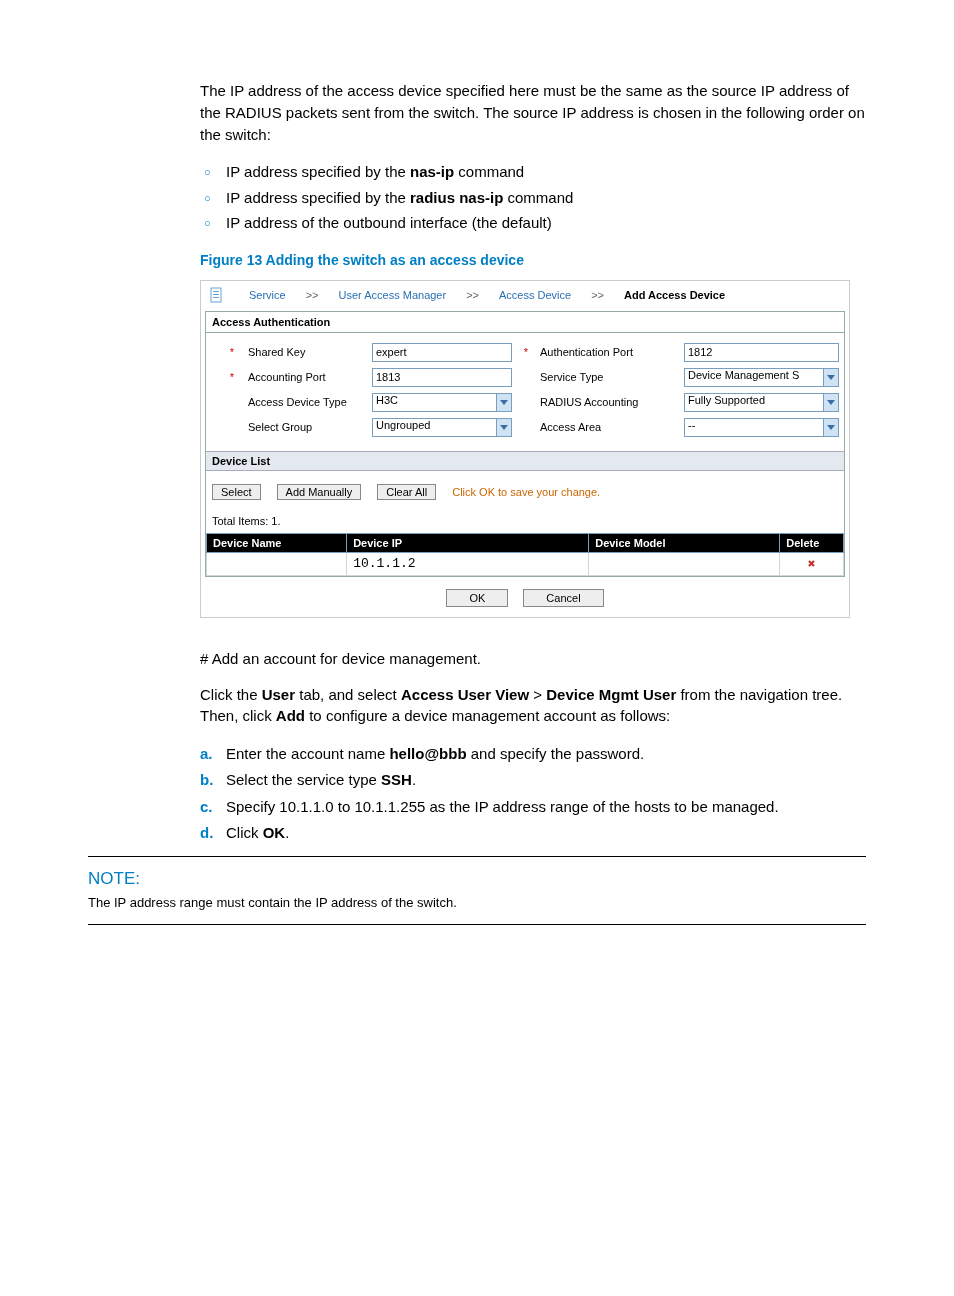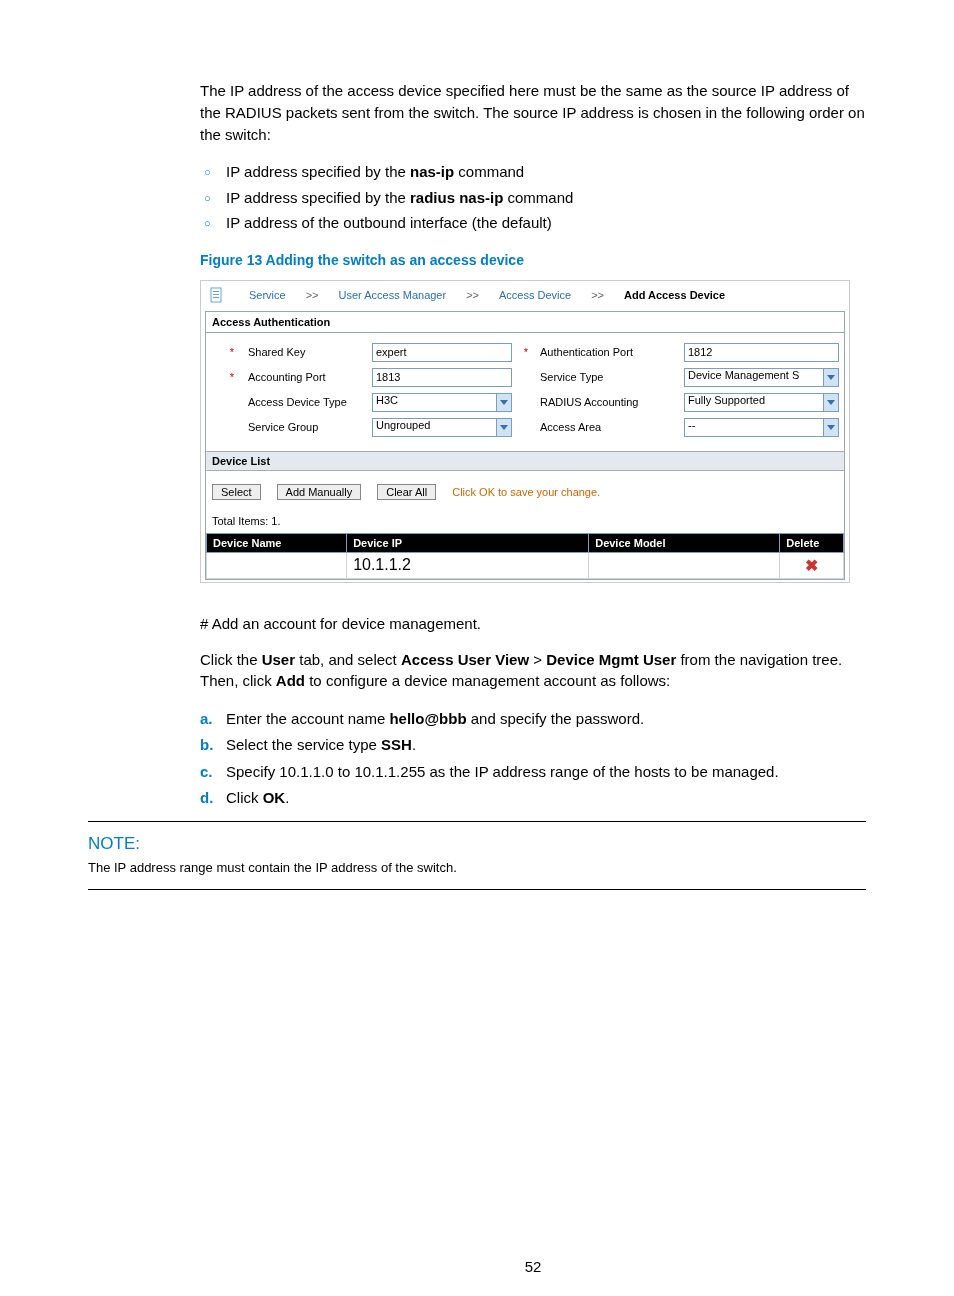--- a/index.html
+++ b/index.html
@@ -115,21 +115,21 @@
     border: 1px solid #888; background: #eee; padding: 1px 8px; font-size: 11px;
   }
   .hint-orange { color: #cc6600; font-size:11px; }
   .total { padding: 2px 6px 6px 6px; font-size:11px; }
   .tbl { width: 100%; border-collapse: collapse; }
   .tbl th {
     background: #000000; color: #fff; font-weight: bold; text-align: left;
     border: 1px solid #7a9ebd; padding: 3px 6px; font-size: 11px;
   }
   .tbl td {
-    border: 1px solid #cfd6dc; padding: 3px 6px; font-size: 16px;
+    border: 1px solid #cfd6dc; padding: 3px 6px; font-size: 13px; font-family: Liberation Mono, monospace;
   }
   .x-ico { color: #cc3333; font-weight: bold; }
   .okcancel { text-align:center; padding: 10px 0; }
   .okcancel .btn-s { padding: 2px 22px; margin: 0 6px; }
   .ol-letter { list-style: none; padding:0; margin: 0 0 10px 0; }
   .ol-letter li { position:relative; padding-left: 26px; font-size:15px; line-height:1.75; }
   .ol-letter li .mk { position:absolute; left:0; color:#007fc5; font-weight:bold; }
   .ol-letter li .bold { font-weight:bold; }
   hr.sep { border:none; border-top:1px solid #000; margin: 8px 0; }
   .note-wrap { margin-left: -112px;  }
@@ -203,21 +203,21 @@
         <span></span>
         <span>RADIUS Accounting</span>
         <div class="f-select">
           <div class="sv">Fully Supported</div>
           <div class="sa">
               <div class="chev"></div>
             </div>
         </div>
 
         <span></span>
-        <span>Service Group</span>
+        <span>Select Group</span>
         <div class="f-select">
           <div class="sv">Ungrouped</div>
           <div class="sa">
               <div class="chev"></div>
             </div>
         </div>
         <span></span>
         <span>Access Area</span>
         <div class="f-select">
           <div class="sv">--</div>
@@ -255,20 +255,24 @@
           <tr>
             <td></td>
             <td>10.1.1.2</td>
             <td></td>
             <td style="text-align:center"><span class="x-ico">✖</span></td>
           </tr>
         </tbody>
       </table>
     </div>
 
+    <div class="okcancel">
+      <button class="btn-s">OK</button>
+      <button class="btn-s">Cancel</button>
+    </div>
   </div>
 
   <p class="text-body"># Add an account for device management.</p>
 
   <p class="text-body">
     <span>Click the </span><span class="bold">User</span><span> tab, and select </span><span class="bold">Access User View</span><span> &gt; </span><span class="bold">Device Mgmt User</span><span> from the navigation tree. Then, click </span><span class="bold">Add</span><span> to configure a device management account as follows:</span>
   </p>
 
   <ol class="ol-letter">
     <li><span class="mk">a.</span><span>Enter the account name </span><span class="bold">hello@bbb</span><span> and specify the password.</span></li>

